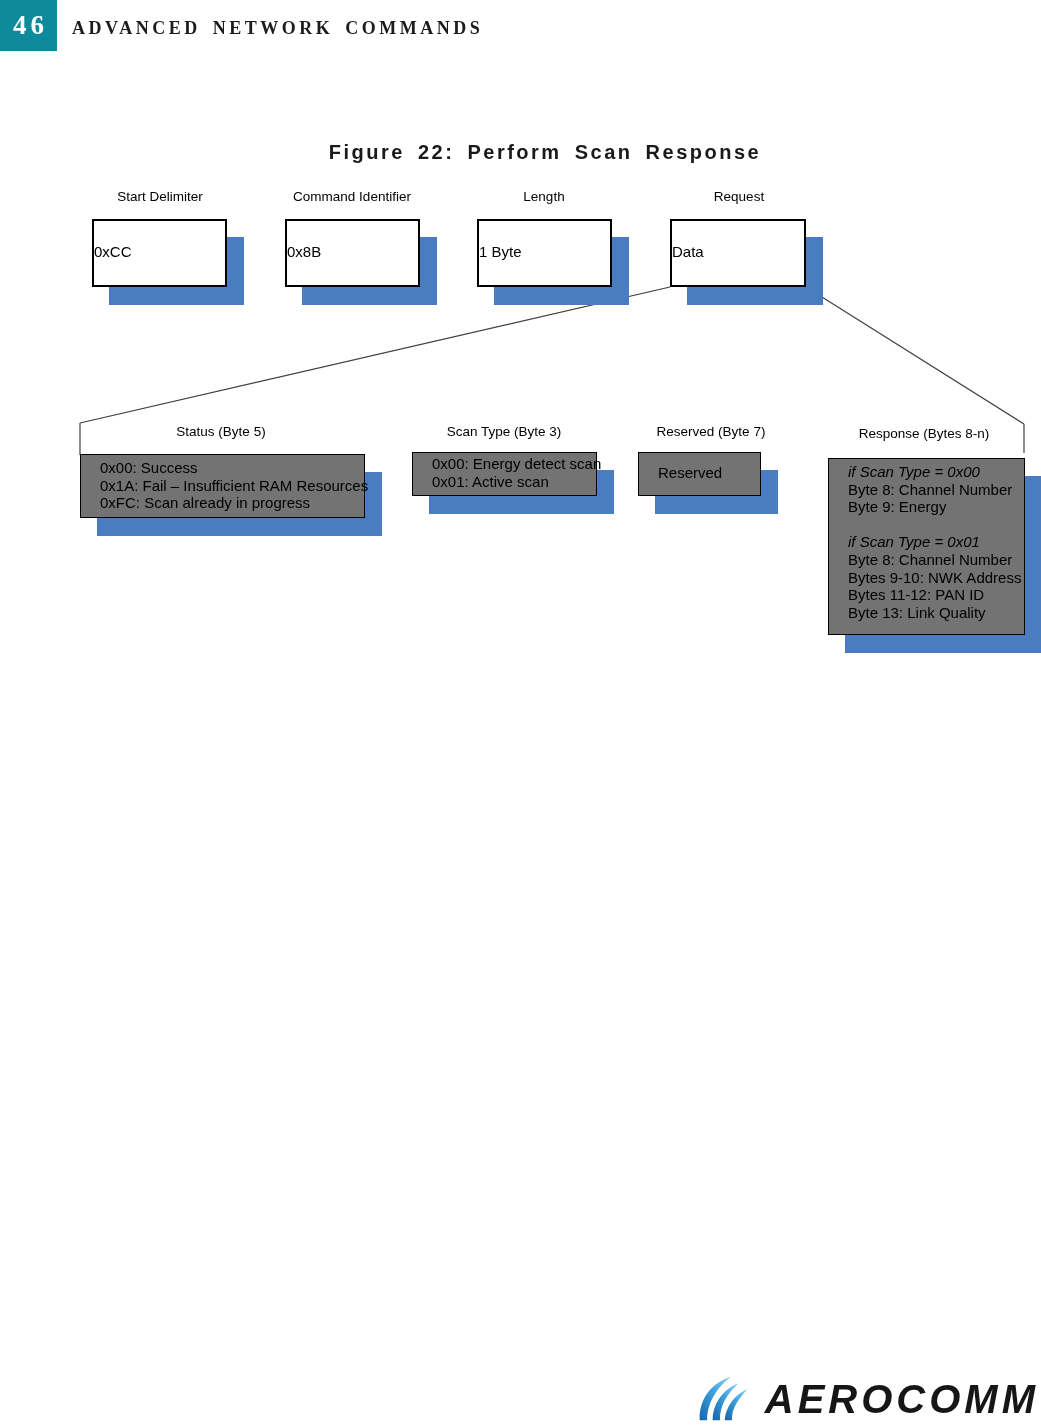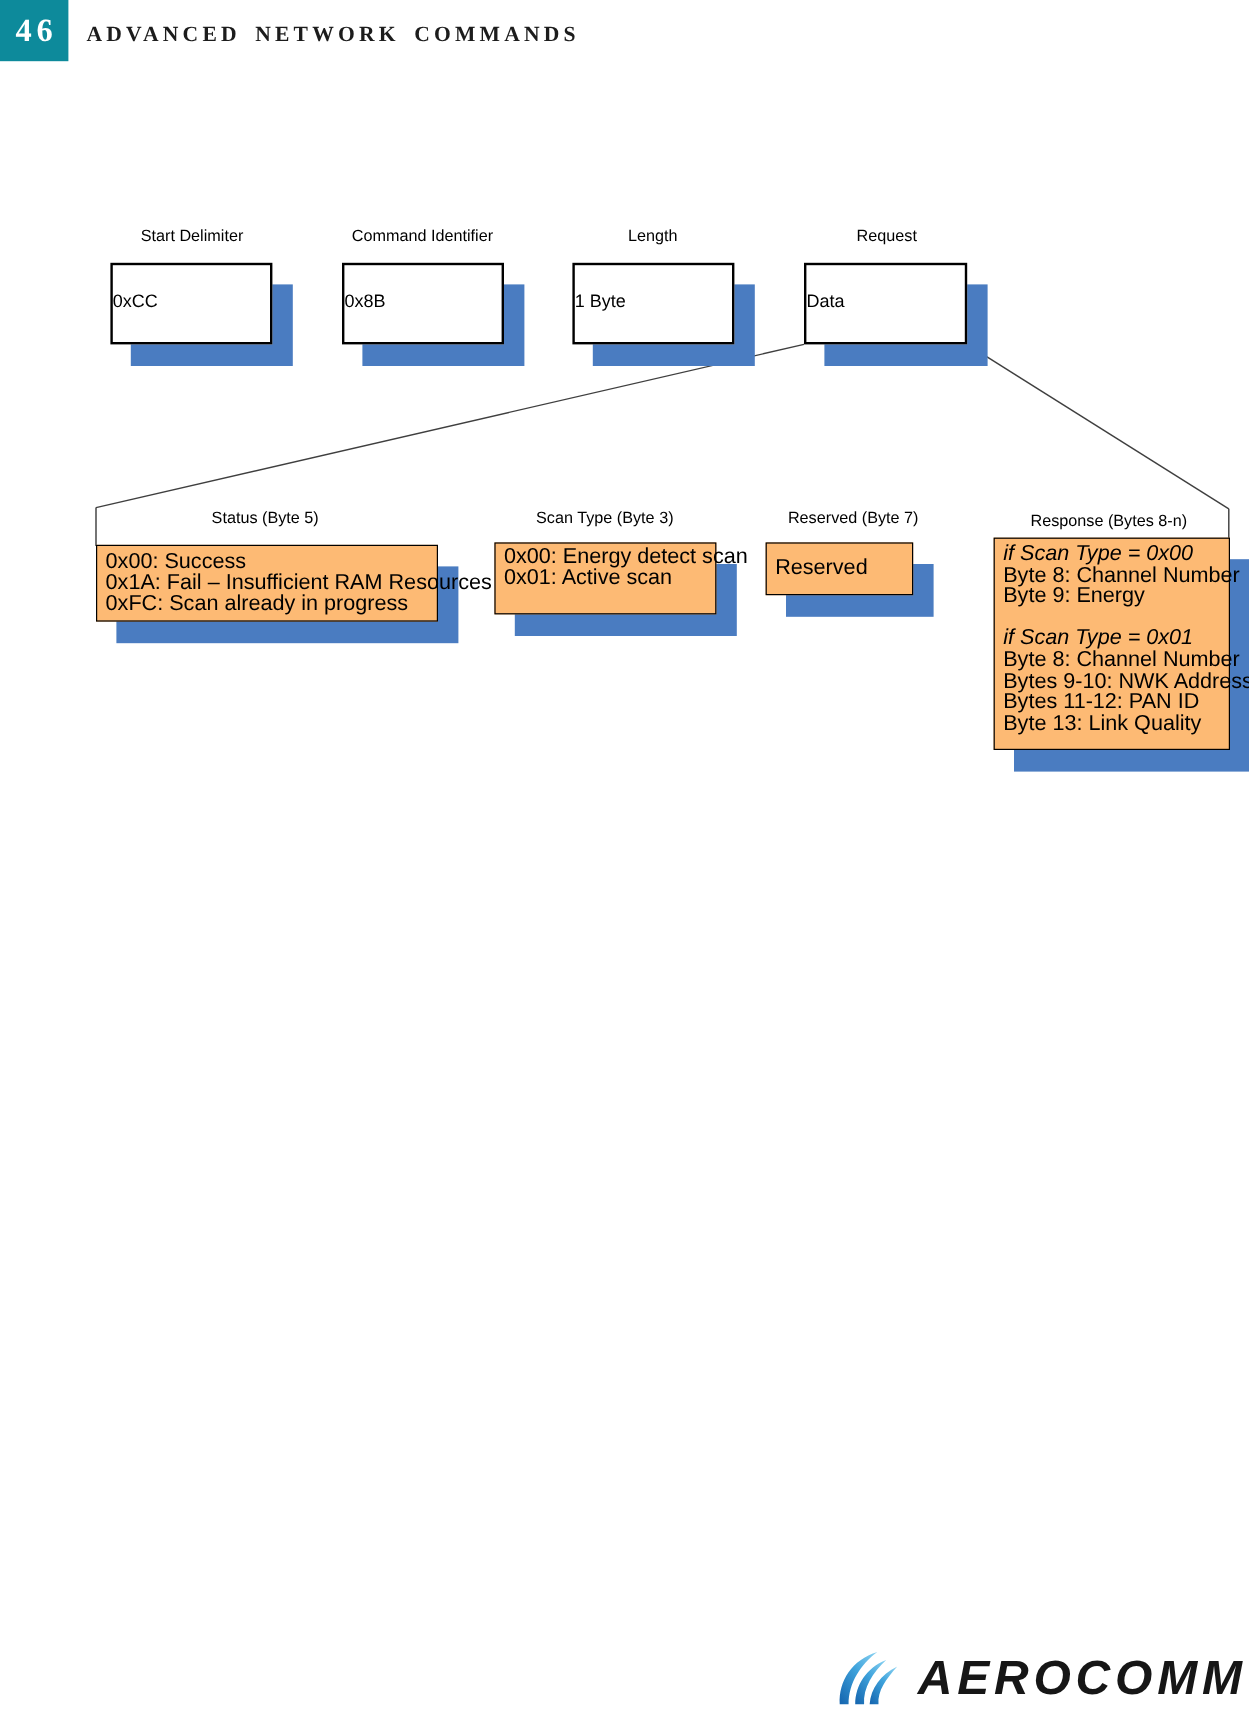--- a/index.html
+++ b/index.html
@@ -63,33 +63,33 @@
   #r1-label-2 { left: 444px; }  #r1-box-2 { left: 477px; }
   #r1-label-3 { left: 639px; }  #r1-box-3 { left: 670px; width: 136px; }
 
   
   .r2-label {
     position: absolute; top: 424px; width: 300px;
     text-align: center; font-size: 13.5px; white-space: nowrap;
   }
   .r2-box {
     position: absolute; box-sizing: border-box;
-    background: #fdba74; border: 1.5px solid #000;
+    background: #737373; border: 1.5px solid #000;
     box-shadow: 17px 18px 0 0 #4A7CC1;
-    font-size: 18px; line-height: 17.6px;
-    padding: 4px 7px; white-space: nowrap;
+    font-size: 15px; line-height: 17.6px;
+    padding: 4px 19px; white-space: nowrap;
   }
   #r2-label-0 { left: 71px; }
   #r2-box-0   { left: 80px;  top: 454px; width: 285px; height: 64px; }
   #r2-label-1 { left: 354px; }
-  #r2-box-1   { left: 412px; top: 452px; width: 185px; height: 60px; padding-top: 2px; }
+  #r2-box-1   { left: 412px; top: 452px; width: 185px; height: 44px; padding-top: 2px; }
   #r2-label-2 { left: 561px; }
   #r2-box-2   { left: 638px; top: 452px; width: 123px; height: 44px; padding-top: 11px; }
   #r2-label-3 { left: 774px; top: 426px; }
-  #r2-box-3   { left: 828px; top: 448px; width: 197px; height: 177px; }
+  #r2-box-3   { left: 828px; top: 458px; width: 197px; height: 177px; }
   .r2-box .italic { font-style: italic; }
 
   
   .logo {
     position: absolute; top: 1374px; right: 2px;
     display: flex; align-items: flex-end;
   }
   .logo-swoosh { display: block; }
   .logo-text {
     font-weight: bold; font-style: italic;
@@ -101,20 +101,21 @@
 </head>
 <body>
 
 <div class="page">
 
   <div class="pagenum-box">
     <span>46</span>
   </div>
   <div class="header-title">ADVANCED NETWORK COMMANDS</div>
 
+  <div class="figure-title">Figure 22: Perform Scan Response</div>
 
   <svg class="connectors" viewBox="0 0 1041 700" xmlns="http://www.w3.org/2000/svg">
     <line x1="670" y1="287" x2="80" y2="423" stroke="#3F3F3F" stroke-width="1.2"></line>
     <line x1="80" y1="423" x2="80" y2="455" stroke="#3F3F3F" stroke-width="1.2"></line>
     <line x1="806" y1="287" x2="1024" y2="424" stroke="#3F3F3F" stroke-width="1.2"></line>
     <line x1="1024" y1="424" x2="1024" y2="453" stroke="#3F3F3F" stroke-width="1.2"></line>
   </svg>
 
   <div class="r1-label" id="r1-label-0">Start Delimiter</div>
   <div class="r1-box" id="r1-box-0">

